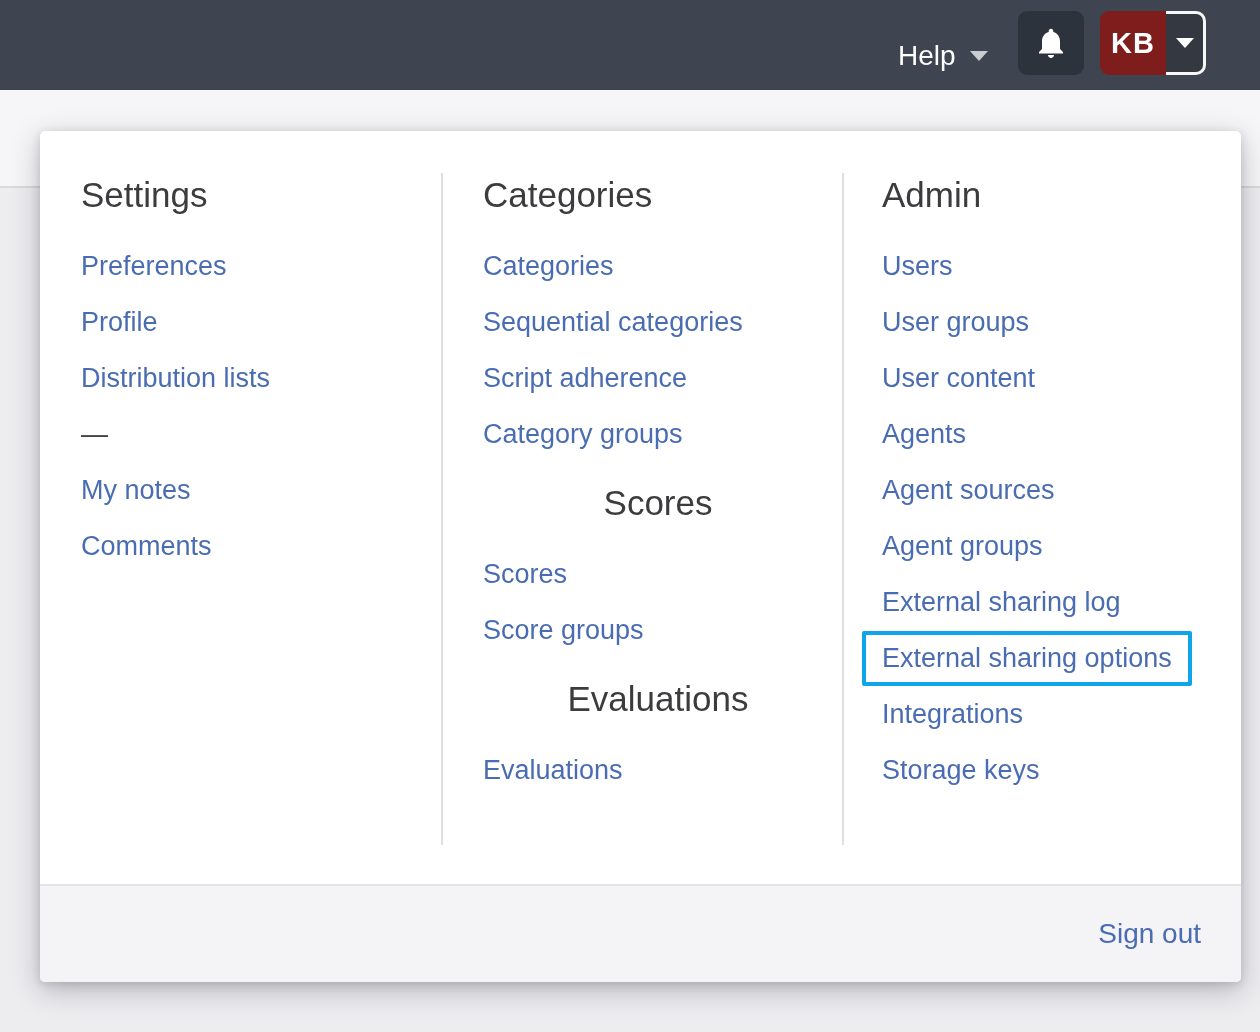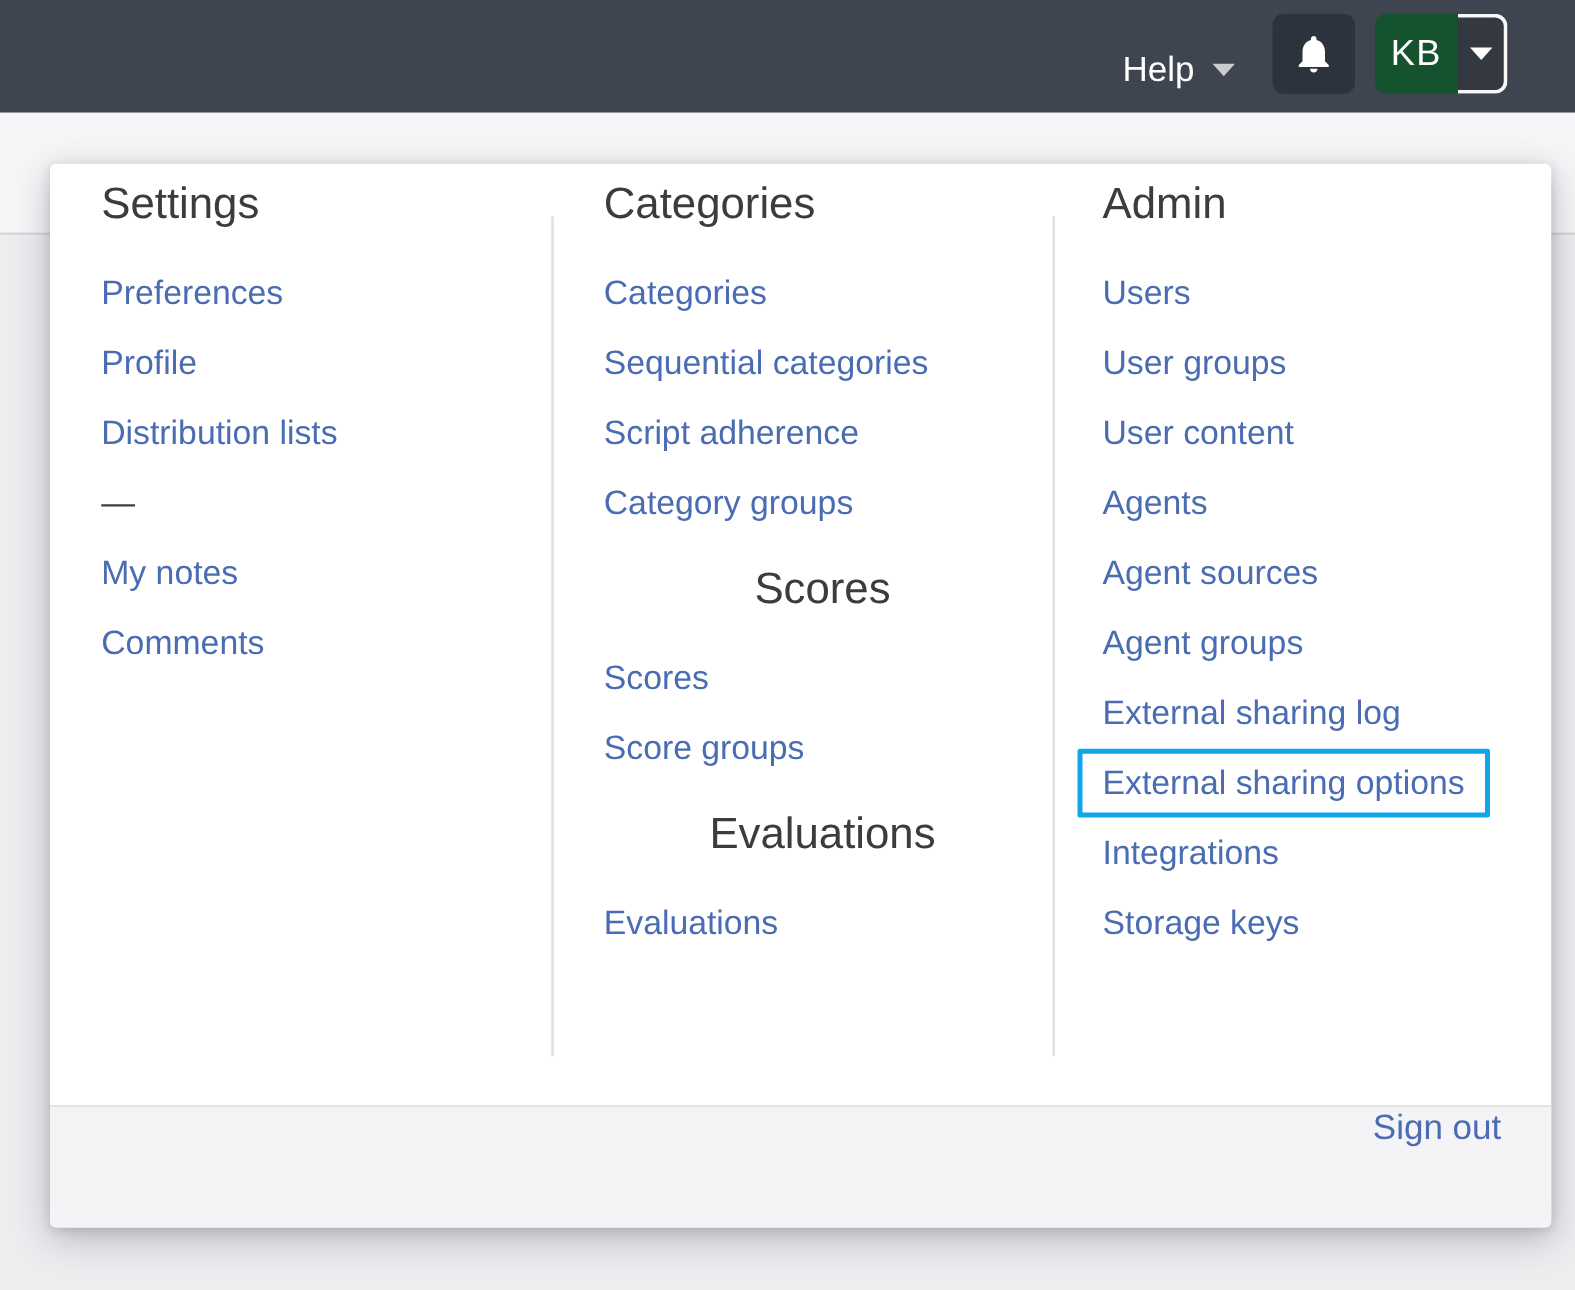--- a/index.html
+++ b/index.html
@@ -27,24 +27,24 @@
     border-top:10px solid #c9cdd2;
   }
   .bell-btn {
     position:absolute; left:1018px; top:11px; width:66px; height:64px;
     background:#2d333c; border-radius:9px;
     display:flex; align-items:center; justify-content:center; cursor:pointer;
   }
   .bell-btn svg { width:36px; height:36px; fill:#ffffff; }
   .avatar-widget { position:absolute; left:1100px; top:11px; height:64px; display:flex; }
   .avatar-box {
-    width:66px; height:64px; background:#14532d;
+    width:66px; height:64px; background:#7f1d1d;
     border-radius:9px 0 0 9px;
     display:flex; align-items:center; justify-content:center;
-    color:#ffffff; font-size:29px; letter-spacing:1px; cursor:pointer;
+    color:#ffffff; font-size:29px; letter-spacing:1px; cursor:pointer;font-weight:bold;
   }
   .avatar-caret-btn {
     width:40px; height:64px; background:#343941;
     border:3px solid #f7f7f7; border-left:none;
     border-radius:0 10px 10px 0;
     display:flex; align-items:center; justify-content:center; cursor:pointer;
   }
   .avatar-caret-btn .caret-down { border-top-color:#ffffff; }
 
   
@@ -72,21 +72,21 @@
     position:absolute; left:40px; top:131px; width:1201px; height:851px;
     background:#ffffff; border-radius:5px; z-index:10;
     box-shadow:0 8px 28px rgba(50,50,60,0.30), 0 2px 8px rgba(50,50,60,0.15);
   }
   .v-divider {
     position:absolute; top:42px; height:672px; width:2px; background:#dfdfe1;
   }
   .v-divider.d1 { left:401px; }
   .v-divider.d2 { left:802px; }
 
-  .menu-col { position:absolute; top:10px; }
+  .menu-col { position:absolute; top:0; padding-top:42px; }
   .col-1 { left:41px;  width:350px; }
   .col-2 { left:443px; width:350px; }
   .col-3 { left:842px; width:390px; }
   .menu-section + .menu-section { margin-top:19px;text-align:center; }
   .menu-heading {
     font-size:35px; line-height:44px; font-weight:400; color:#3c3c3f;
   }
   .menu-list { margin-top:21px; }
   .menu-row { height:56px; display:flex; align-items:center; }
   .menu-link {
@@ -98,21 +98,21 @@
     display:inline-flex; align-items:center;
     border:4px solid #0ea5e9; border-radius:2px;
     padding:8px 16px; margin-left:-20px;
   }
 
   
   .panel-footer {
     position:absolute; left:0; top:753px; width:1201px; height:98px;
     background:#f4f3f5; border-top:2px solid #e4e3e5;
     border-radius:0 0 5px 5px;
-    display:flex; align-items:flex-start; justify-content:flex-end;
+    display:flex; align-items:center; justify-content:flex-end;
     padding-right:40px;
   }
   .signout-link {
     font-size:28px; color:#4a6cb2; text-decoration:none; cursor:pointer;
   }
 </style>
 </head>
 <body>
 
 <div class="topbar">

